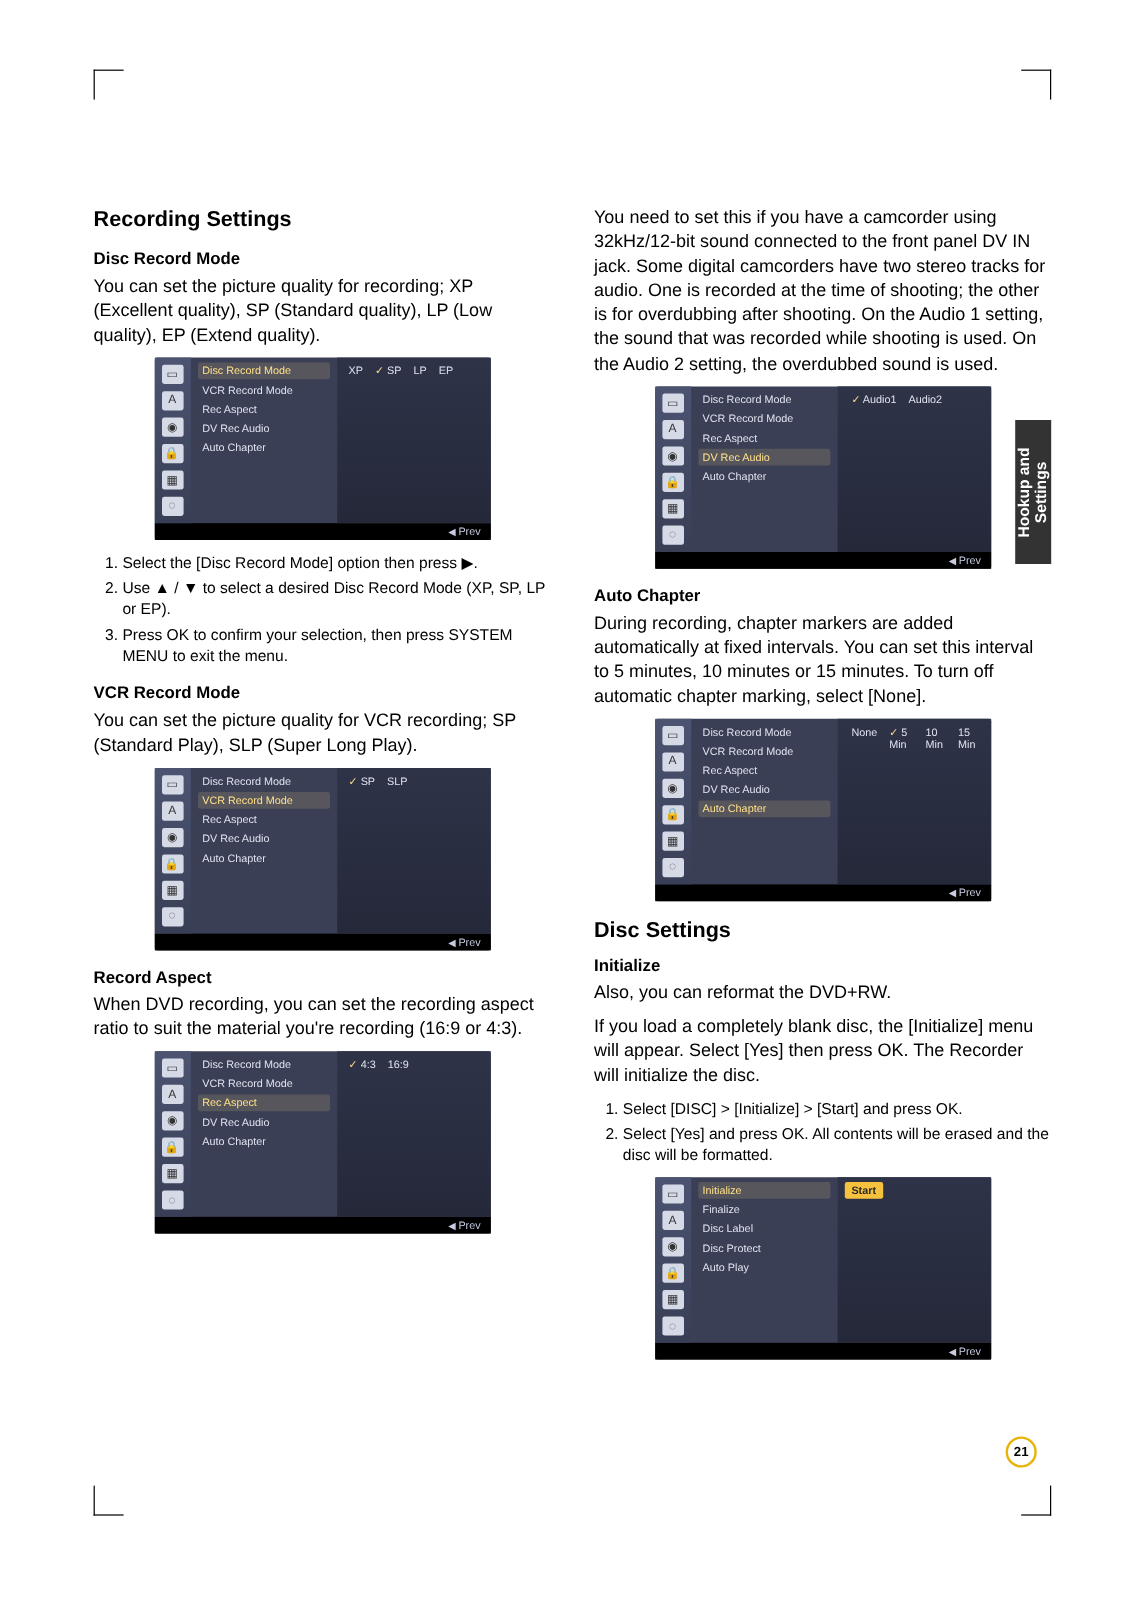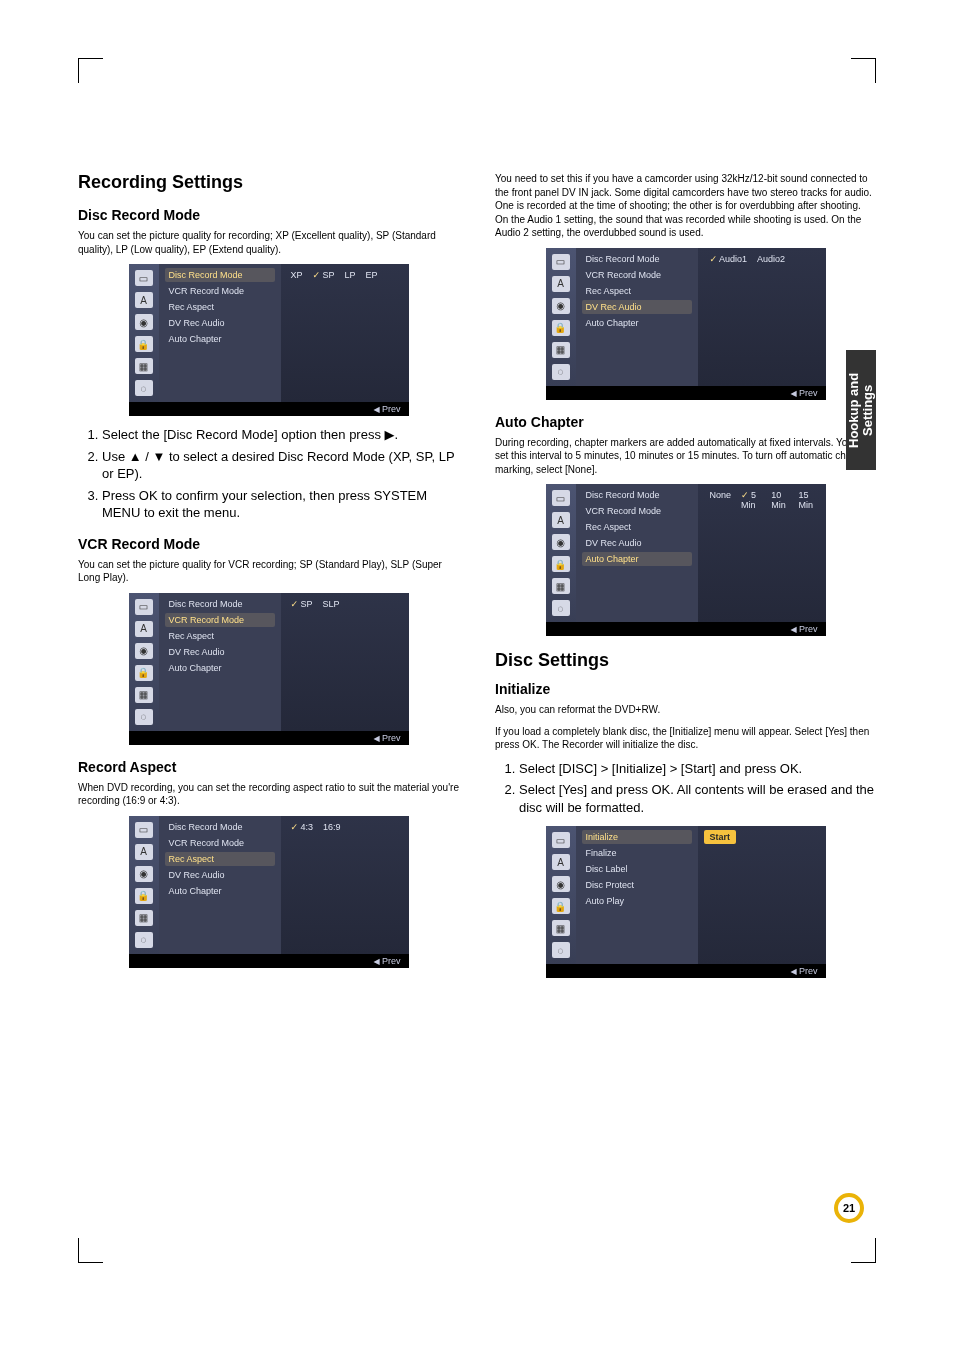--- a/index.html
+++ b/index.html
@@ -31,21 +31,21 @@
     font-size: 18px;
     font-weight: bold;
     margin: 0 0 10px 0;
   }
   h3.subsection {
     font-size: 14px;
     font-weight: bold;
     margin: 0 0 6px 0;
   }
   p.body {
-    font-size: 10px;
+    font-size: 15px;
     margin: 0 0 8px 0;
     line-height: 1.35;
   }
   ol.steps {
     font-size: 13px;
     margin: 2px 0 10px 0;
     padding-left: 24px;
     line-height: 1.35;
   }
   ol.steps li { margin-bottom: 4px; }
@@ -135,21 +135,21 @@
     font-weight: bold;
     display:flex;align-items:center;justify-content:center;
     text-align:center;
     line-height: 1.1;
   }
   .pagenum {
     position: absolute;
     right: 90px;
     bottom: 128px;
     width: 22px; height: 22px;
-    border: 4px solid #eab308;
+    border: 2px solid #eab308;
     border-radius: 50%;
     font-size: 11px;
     font-weight: bold;
     display:flex;align-items:center;justify-content:center;
   }
 </style>
 </head>
 <body>
 
 <div class="page">

